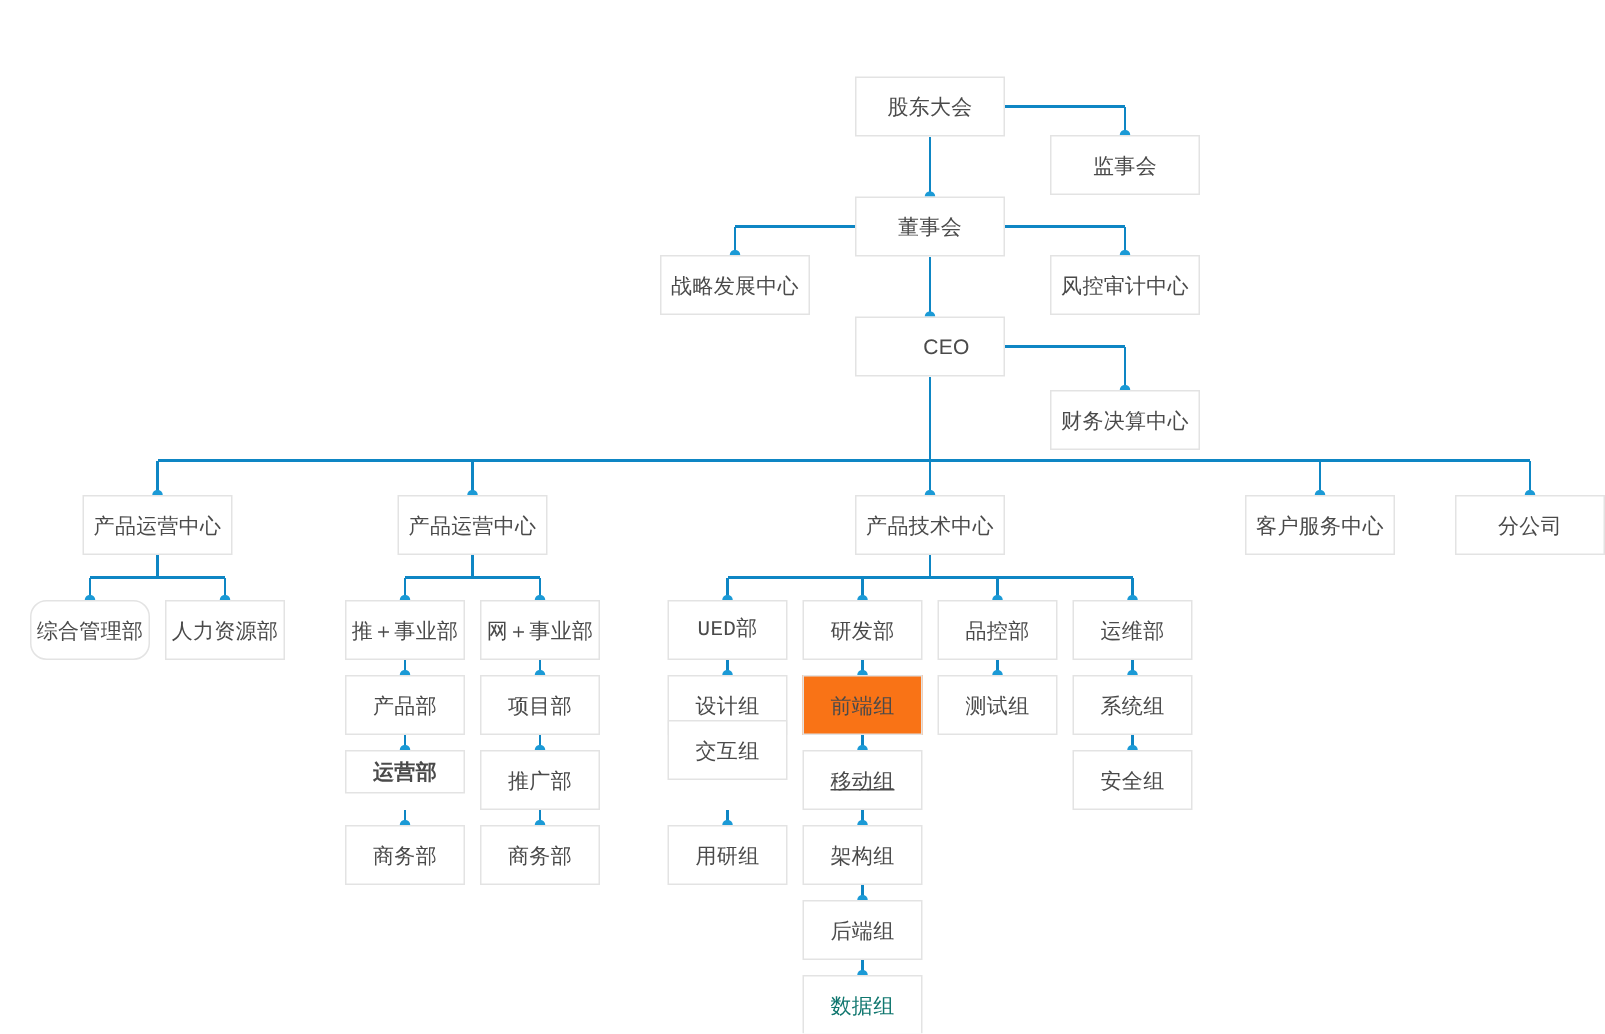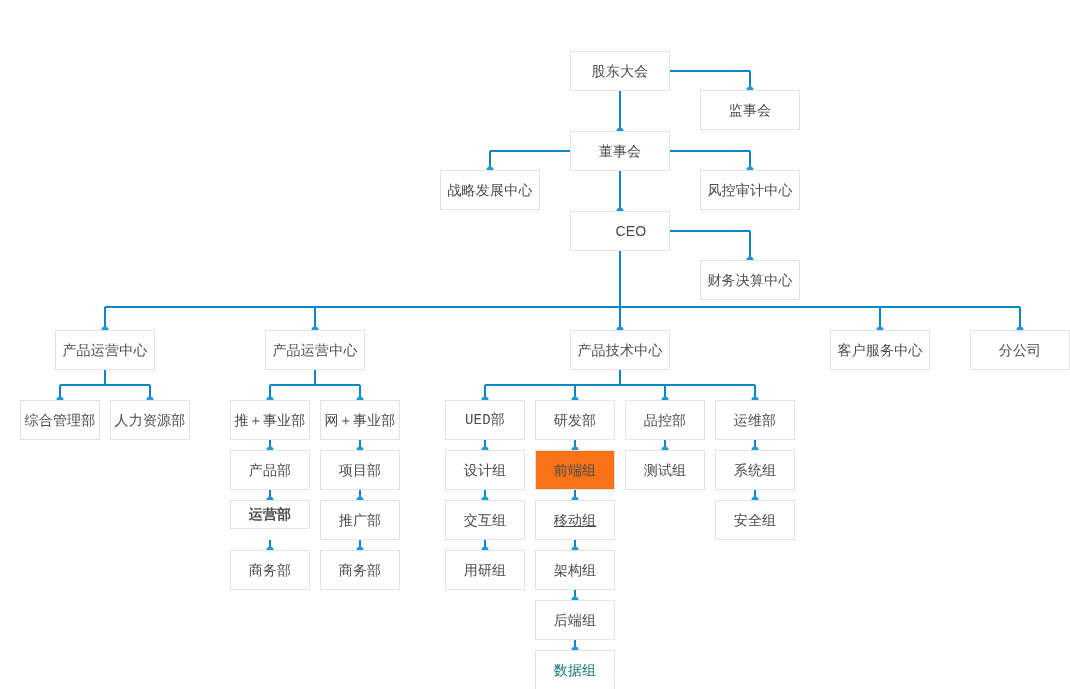--- a/index.html
+++ b/index.html
@@ -174,21 +174,21 @@
       </div>
       <div class="org-node" style="left: 570px; top: 330px; width: 100px; height: 40px; border-color: rgb(227, 227, 227); background: rgb(255, 255, 255); color: rgb(74, 74, 74);">
         <span class="node-label">产品技术中心</span>
       </div>
       <div class="org-node" style="left: 830px; top: 330px; width: 100px; height: 40px; border-color: rgb(227, 227, 227); background: rgb(255, 255, 255); color: rgb(74, 74, 74);">
         <span class="node-label">客户服务中心</span>
       </div>
       <div class="org-node" style="left: 970px; top: 330px; width: 100px; height: 40px; border-color: rgb(227, 227, 227); background: rgb(255, 255, 255); color: rgb(74, 74, 74);">
         <span class="node-label">分公司</span>
       </div>
-      <div class="org-node" style="left: 20px; top: 400px; width: 80px; height: 40px; border-color: rgb(227, 227, 227); background: rgb(255, 255, 255); color: rgb(74, 74, 74);">
+      <div class="org-node" style="left: 20px; top: 400px; width: 80px; height: 40px; border-color: rgb(227, 227, 227); background: rgb(255, 255, 255); color: rgb(74, 74, 74); border-radius: 11px;">
         <span class="node-label">综合管理部</span>
       </div>
       <div class="org-node" style="left: 110px; top: 400px; width: 80px; height: 40px; border-color: rgb(227, 227, 227); background: rgb(255, 255, 255); color: rgb(74, 74, 74);">
         <span class="node-label">人力资源部</span>
       </div>
       <div class="org-node" style="left: 230px; top: 400px; width: 80px; height: 40px; border-color: rgb(227, 227, 227); background: rgb(255, 255, 255); color: rgb(74, 74, 74);">
         <span class="node-label">推＋事业部</span>
       </div>
       <div class="org-node" style="left: 230px; top: 450px; width: 80px; height: 40px; border-color: rgb(227, 227, 227); background: rgb(255, 255, 255); color: rgb(74, 74, 74);">
         <span class="node-label">产品部</span>
@@ -210,21 +210,21 @@
       </div>
       <div class="org-node" style="left: 320px; top: 550px; width: 80px; height: 40px; border-color: rgb(227, 227, 227); background: rgb(255, 255, 255); color: rgb(74, 74, 74);">
         <span class="node-label">商务部</span>
       </div>
       <div class="org-node" style="left: 445px; top: 400px; width: 80px; height: 40px; border-color: rgb(227, 227, 227); background: rgb(255, 255, 255); color: rgb(74, 74, 74); font-family: Liberation Mono, monospace;">
         <span class="node-label">UED部</span>
       </div>
       <div class="org-node" style="left: 445px; top: 450px; width: 80px; height: 40px; border-color: rgb(227, 227, 227); background: rgb(255, 255, 255); color: rgb(74, 74, 74);">
         <span class="node-label">设计组</span>
       </div>
-      <div class="org-node" style="left: 445px; top: 500px; width: 80px; height: 40px; border-color: rgb(227, 227, 227); background: rgb(255, 255, 255); color: rgb(74, 74, 74);">
+      <div class="org-node" style="left: 445px; top: 480px; width: 80px; height: 40px; border-color: rgb(227, 227, 227); background: rgb(255, 255, 255); color: rgb(74, 74, 74);">
         <span class="node-label">交互组</span>
       </div>
       <div class="org-node" style="left: 445px; top: 550px; width: 80px; height: 40px; border-color: rgb(227, 227, 227); background: rgb(255, 255, 255); color: rgb(74, 74, 74);">
         <span class="node-label">用研组</span>
       </div>
       <div class="org-node" style="left: 535px; top: 400px; width: 80px; height: 40px; border-color: rgb(227, 227, 227); background: rgb(255, 255, 255); color: rgb(74, 74, 74);">
         <span class="node-label">研发部</span>
       </div>
       <div class="org-node" style="left: 535px; top: 450px; width: 80px; height: 40px; border-color: rgb(227, 227, 227); background: #f97316; color: rgb(74, 74, 74);">
         <span class="node-label">前端组</span>

